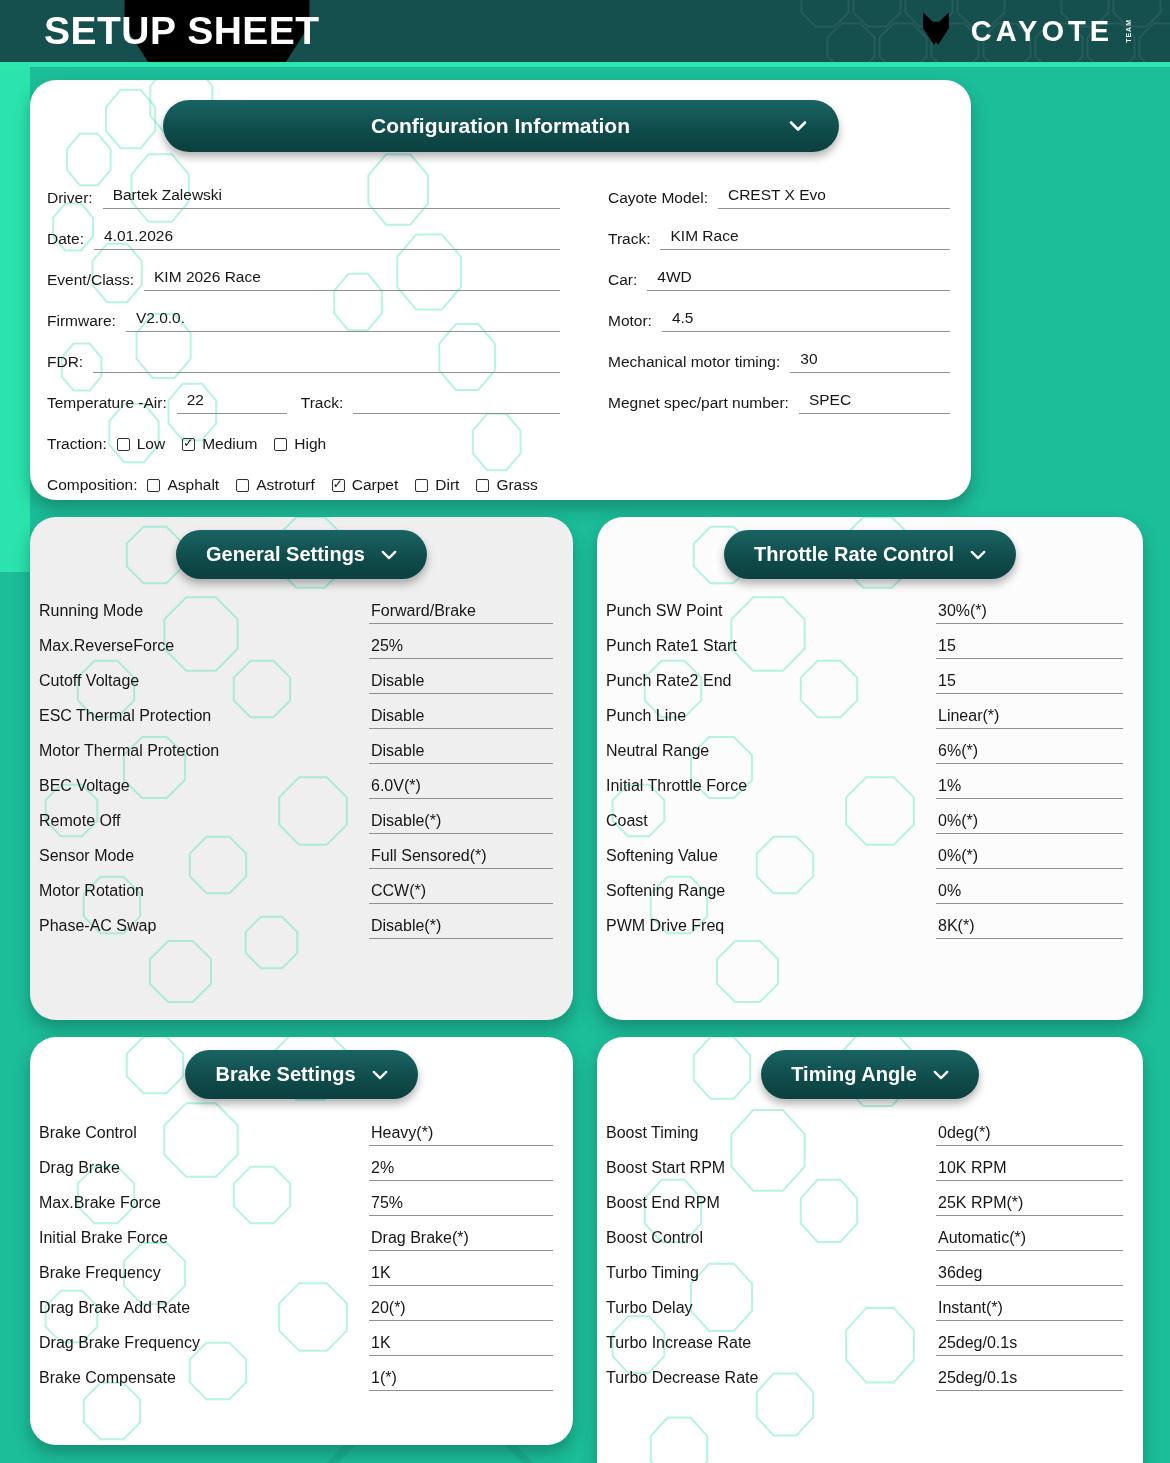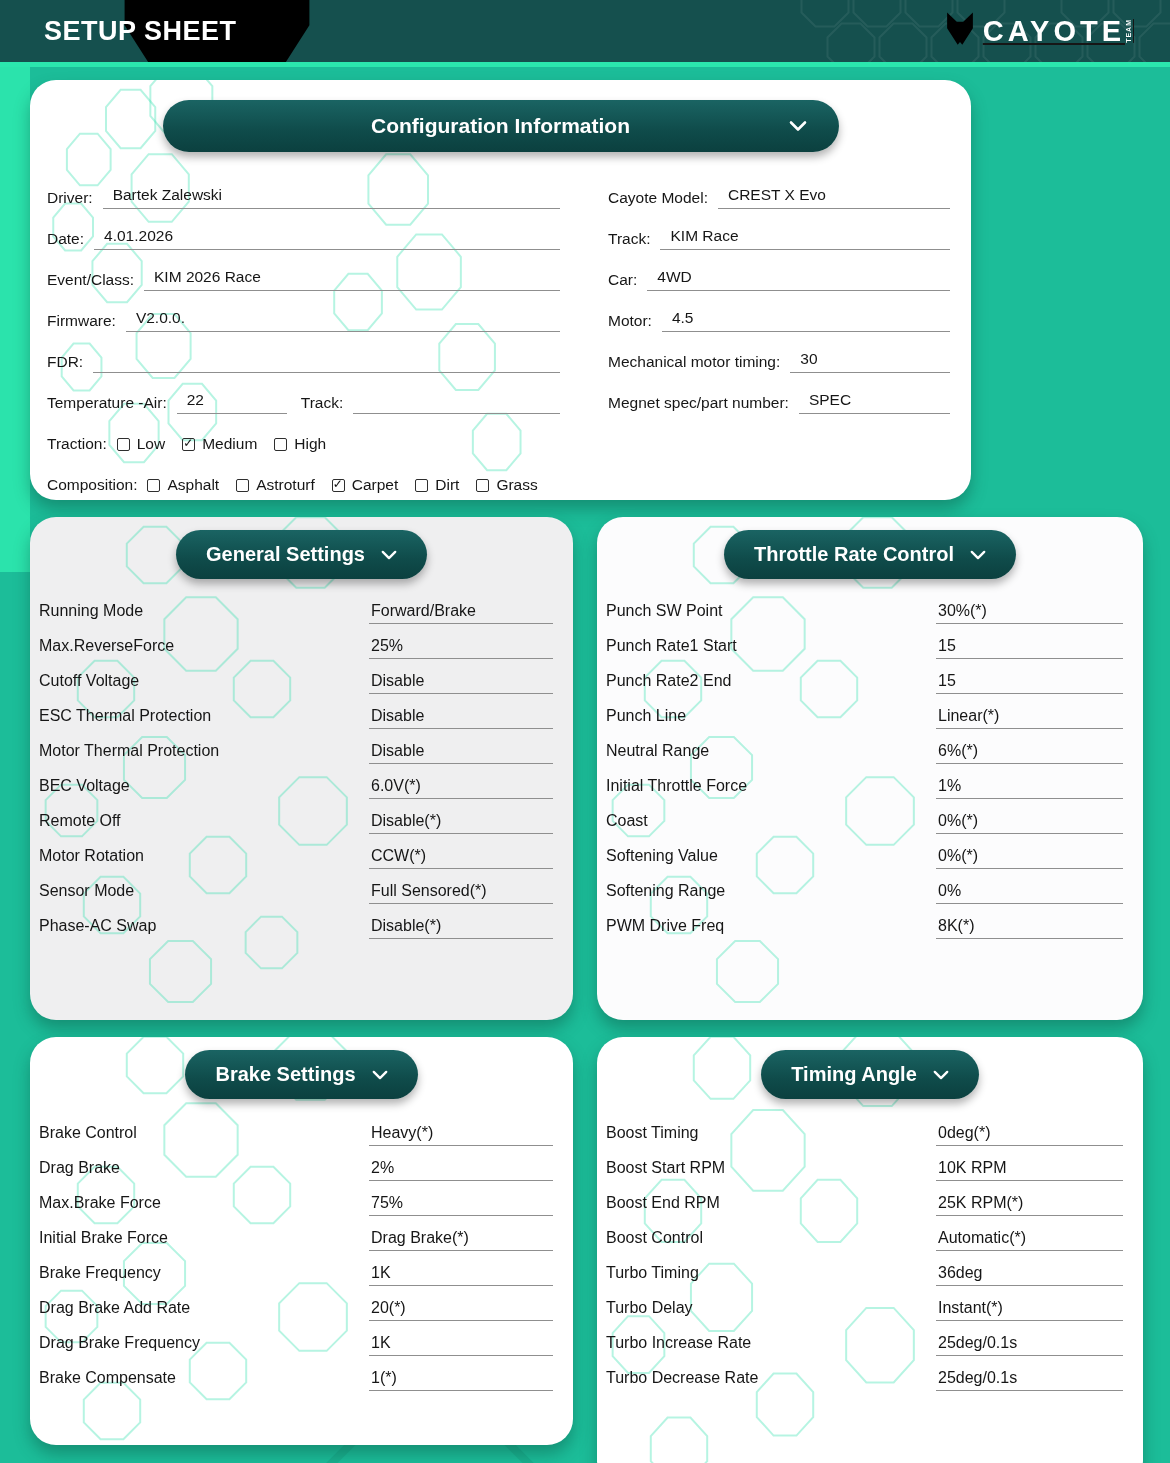--- a/index.html
+++ b/index.html
@@ -4,25 +4,25 @@
 <style>
   html,body{margin:0;padding:0;}
   body{
     width:1170px;height:1463px;position:relative;overflow:hidden;
     font-family:"Liberation Sans",sans-serif;
     background:#1CBD99;color:#161616;
   }
   
   .header{position:absolute;top:0;left:0;right:0;height:62px;background:#15504E;overflow:hidden;z-index:4;}
   .header-title{position:absolute;left:44px;top:50%;transform:translateY(-50%);
-    font-size:27px;font-weight:800;color:#ffffff;letter-spacing:.5px;white-space:nowrap;}
+    font-size:39px;font-weight:800;color:#ffffff;letter-spacing:.5px;white-space:nowrap;}
   .header-wm{position:absolute;left:52px;top:-120px;width:330px;height:330px;}
   .header-hex{position:absolute;right:0;top:0;width:760px;height:62px;}
   .header-hex use{stroke:rgba(255,255,255,0.07);stroke-width:2;fill:none;}
-  .brand{position:absolute;right:38px;top:50%;transform:translateY(-50%);display:flex;align-items:center;text-decoration:underline;}
+  .brand{position:absolute;right:38px;top:50%;transform:translateY(-50%);display:flex;align-items:center;gap:12px;}
   .brand-text{font-size:29px;font-weight:800;color:#fff;letter-spacing:4px;white-space:nowrap;}
   .brand-team{writing-mode:vertical-rl;transform:rotate(180deg);font-size:7px;font-weight:700;
     color:#fff;letter-spacing:1px;line-height:1;}
   .accent-line{position:absolute;top:62px;left:0;right:0;height:5px;background:#2BE7AE;z-index:5;}
   .bg-strip{position:absolute;left:0;top:67px;width:30px;height:505px;background:#2BE3AC;}
   .bg-oct{position:absolute;left:320px;top:1390px;width:240px;height:80px;overflow:visible;}
   .bg-oct use{stroke:rgba(9,84,67,0.12);stroke-width:8;fill:none;}
 
   
   .card{position:absolute;background:#ffffff;border-radius:26px;
@@ -277,26 +277,26 @@
       </div>
       <div class="s-row">
         <span class="s-label">BEC Voltage</span>
         <span class="s-value">6.0V(*)</span>
       </div>
       <div class="s-row">
         <span class="s-label">Remote Off</span>
         <span class="s-value">Disable(*)</span>
       </div>
       <div class="s-row">
+        <span class="s-label">Sensor Mode</span>
+        <span class="s-value">Full Sensored(*)</span>
+      </div>
+      <div class="s-row">
         <span class="s-label">Motor Rotation</span>
         <span class="s-value">CCW(*)</span>
-      </div>
-      <div class="s-row">
-        <span class="s-label">Sensor Mode</span>
-        <span class="s-value">Full Sensored(*)</span>
       </div>
       <div class="s-row">
         <span class="s-label">Phase-AC Swap</span>
         <span class="s-value">Disable(*)</span>
       </div>
     </div>
 </section>
 
 <section class="card trc-card">
   <svg class="deco" viewBox="0 0 546 503" preserveAspectRatio="none">

